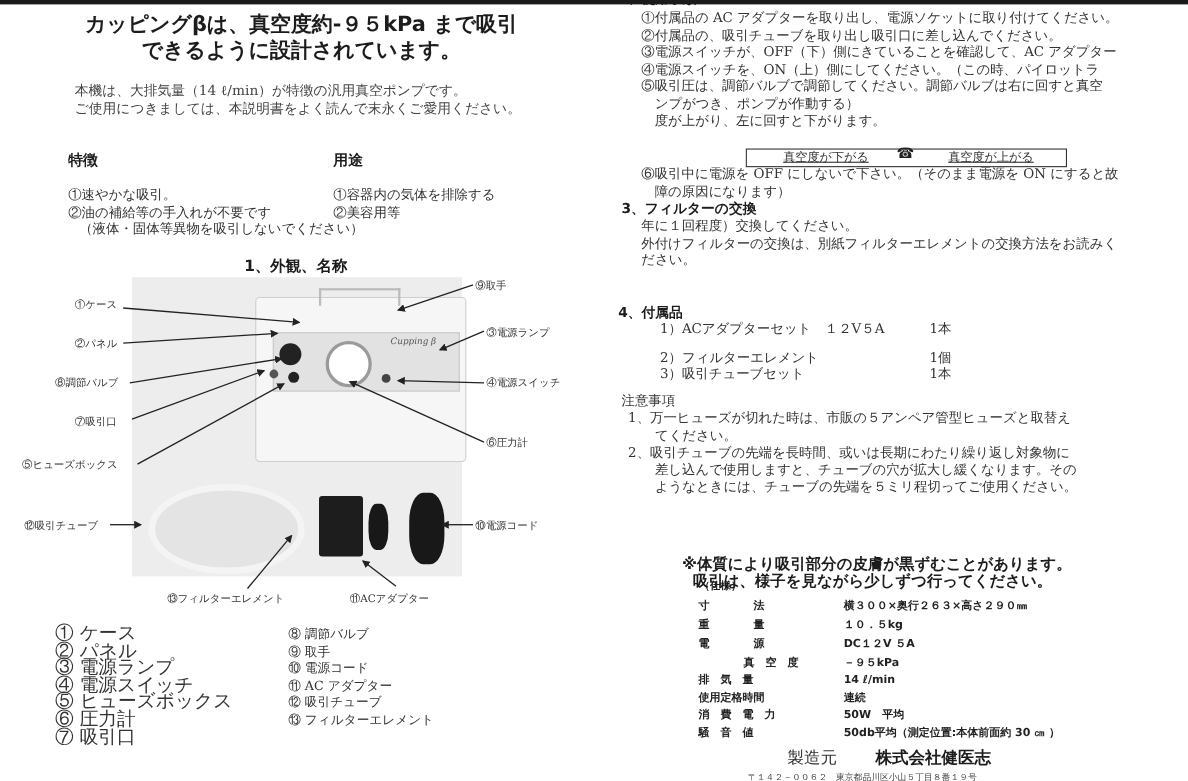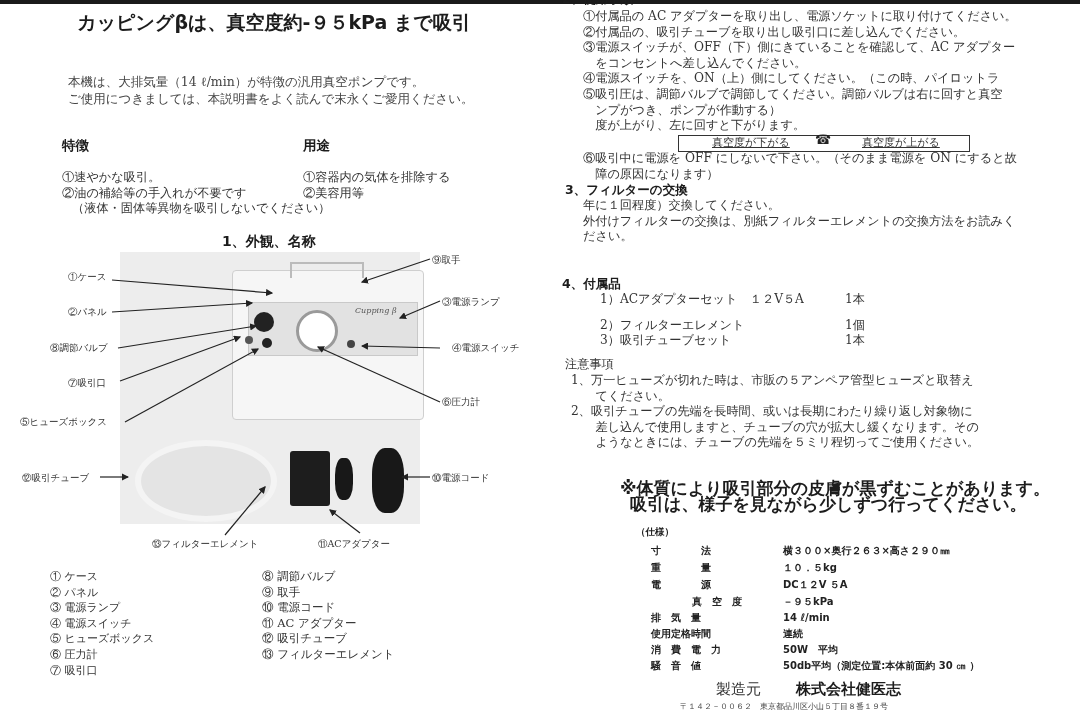--- a/index.html
+++ b/index.html
@@ -21,30 +21,31 @@
   .pump-handle { position:absolute; left:290px; top:262px; width:70px; height:14px; border:2px solid #bbb; border-bottom:none; }
   .panel { position:absolute; left:248px; top:302px; width:168px; height:52px; background:#e2e2e2; border:1px solid #c9c9c9; }
   .gauge { position:absolute; left:296px; top:310px; width:36px; height:36px; border-radius:50%; background:#fff; border:3px solid #9a9a9a; }
   .knob { position:absolute; border-radius:50%; background:#222; }
   .tube { position:absolute; left:135px; top:440px; width:130px; height:70px; border:6px solid #f4f4f4; border-radius:50%; background:#e4e4e4; }
   .adapter { position:absolute; left:290px; top:451px; width:40px; height:55px; background:#1d1d1d; border-radius:3px; }
   .cord { position:absolute; background:#181818; border-radius:40%; }
   svg.arrows { position:absolute; left:0; top:0; }
   .dialbox { position:absolute; left:678px; top:135px; width:290px; height:15px; border:1.5px solid #333; }
   .spec-row { position:absolute; left:635px; font-size:10px; color:#222; font-family:"DejaVu Sans", sans-serif; font-weight:bold; white-space:nowrap; }
-  .spec-k { display:inline-block; width:132px; letter-spacing:0;margin-left:16px; }
+  .spec-k { display:inline-block; width:132px; letter-spacing:0; }
   .spec-v { display:inline-block; }
 </style>
 </head>
 <body>
 
 <div class="topbar"></div>
 
 <div class="abs title bold" style="top:10px;">
   <div>カッピングβは、真空度約-９５kPa まで吸引</div>
+  <div>できるように設計されています。</div>
 </div>
 
 <div class="abs intro" style="left:68px; top:73px;">
   <div>本機は、大排気量（14 ℓ/min）が特徴の汎用真空ポンプです。</div>
   <div>ご使用につきましては、本説明書をよく読んで末永くご愛用ください。</div>
 </div>
 
 <div class="abs bold h-small" style="left:62px; top:137px;">特徴</div>
 <div class="abs bold h-small" style="left:303px; top:137px;">用途</div>
 
@@ -99,27 +100,27 @@
 </svg>
 
 <div class="abs lbl" style="left:68px; top:271px;">①ケース</div>
 <div class="abs lbl" style="left:68px; top:306px;">②パネル</div>
 <div class="abs lbl" style="left:50px; top:342px;">⑧調節バルブ</div>
 <div class="abs lbl" style="left:68px; top:377px;">⑦吸引口</div>
 <div class="abs lbl" style="left:20px; top:416px;">⑤ヒューズボックス</div>
 <div class="abs lbl" style="left:22px; top:472px;">⑫吸引チューブ</div>
 <div class="abs lbl" style="left:432px; top:254px;">⑨取手</div>
 <div class="abs lbl" style="left:442px; top:296px;">③電源ランプ</div>
-<div class="abs lbl" style="left:452px; top:342px;">④電源スイッチ</div>
+<div class="abs lbl" style="left:442px; top:342px;">④電源スイッチ</div>
 <div class="abs lbl" style="left:442px; top:396px;">⑥圧力計</div>
 <div class="abs lbl" style="left:432px; top:472px;">⑩電源コード</div>
 <div class="abs lbl" style="left:152px; top:538px;">⑬フィルターエレメント</div>
 <div class="abs lbl" style="left:318px; top:538px;">⑪ACアダプター</div>
 
-<div class="abs txt" style="left:50px; top:569px; font-size:11px; line-height:15.6px;">
+<div class="abs txt" style="left:50px; top:569px; font-size:17px; line-height:15.6px;">
   <div>① ケース</div>
   <div>② パネル</div>
   <div>③ 電源ランプ</div>
   <div>④ 電源スイッチ</div>
   <div>⑤ ヒューズボックス</div>
   <div>⑥ 圧力計</div>
   <div>⑦ 吸引口</div>
 </div>
 <div class="abs txt" style="left:262px; top:569px; font-size:11.5px; line-height:15.6px;">
   <div>⑧ 調節バルブ</div>
@@ -129,21 +130,20 @@
   <div>⑫ 吸引チューブ</div>
   <div>⑬ フィルターエレメント</div>
 </div>
 
 <div class="abs bold" style="left:562px; top:-9px; font-size:12.5px;">2、使用手順</div>
 
 <div class="abs txt" style="left:583px; top:9px;">
   <div>①付属品の AC アダプターを取り出し、電源ソケットに取り付けてください。</div>
   <div>②付属品の、吸引チューブを取り出し吸引口に差し込んでください。</div>
   <div>③電源スイッチが、OFF（下）側にきていることを確認して、AC アダプター</div>
-  <div>　をコンセントへ差し込んでください。</div>
   <div>④電源スイッチを、ON（上）側にしてください。（この時、パイロットラ</div>
   <div>⑤吸引圧は、調節バルブで調節してください。調節バルブは右に回すと真空</div>
   <div>　ンプがつき、ポンプが作動する）</div>
   <div>　度が上がり、左に回すと下がります。</div>
 </div>
 
 <div class="dialbox"></div>
 <div class="abs txt" style="left:712px; top:135px; font-size:11px; text-decoration:underline;">真空度が下がる</div>
 <div class="abs" style="left:815px; top:132px; font-size:13px; color:#222;">☎</div>
 <div class="abs txt" style="left:862px; top:135px; font-size:11px; text-decoration:underline;">真空度が上がる</div>
@@ -169,21 +169,21 @@
 
 <div class="abs txt" style="left:565px; top:357px;">注意事項</div>
 <div class="abs txt" style="left:571px; top:373px;">
   <div>1、万一ヒューズが切れた時は、市販の５アンペア管型ヒューズと取替え</div>
   <div>　　てください。</div>
   <div>2、吸引チューブの先端を長時間、或いは長期にわたり繰り返し対象物に</div>
   <div>　　差し込んで使用しますと、チューブの穴が拡大し緩くなります。その</div>
   <div>　　ようなときには、チューブの先端を５ミリ程切ってご使用ください。</div>
 </div>
 
-<div class="abs bold" style="left:620px; top:480px; font-size:17px; line-height:16px;">
+<div class="abs bold" style="left:620px; top:505px; font-size:14px; line-height:16px;">
   <div>※体質により吸引部分の皮膚が黒ずむことがあります。</div>
   <div style="padding-left:10px;">吸引は、様子を見ながら少しずつ行ってください。</div>
 </div>
 
 <div class="abs bold" style="left:636px; top:526px; font-size:9.5px;">（仕様）</div>
 <div class="spec-row" style="top:544px;"><span class="spec-k">寸　　　　法</span><span class="spec-v">横３００×奥行２６３×高さ２９０㎜</span></div>
 <div class="spec-row" style="top:561px;"><span class="spec-k">重　　　　量</span><span class="spec-v">１０．５kg</span></div>
 <div class="spec-row" style="top:578px;"><span class="spec-k">電　　　　源</span><span class="spec-v">DC１２V ５A</span></div>
 <div class="spec-row" style="top:595px;text-align:center;"><span class="spec-k">真　空　度</span><span class="spec-v">－９５kPa</span></div>
 <div class="spec-row" style="top:611px;"><span class="spec-k">排　気　量</span><span class="spec-v">14 ℓ/min</span></div>

